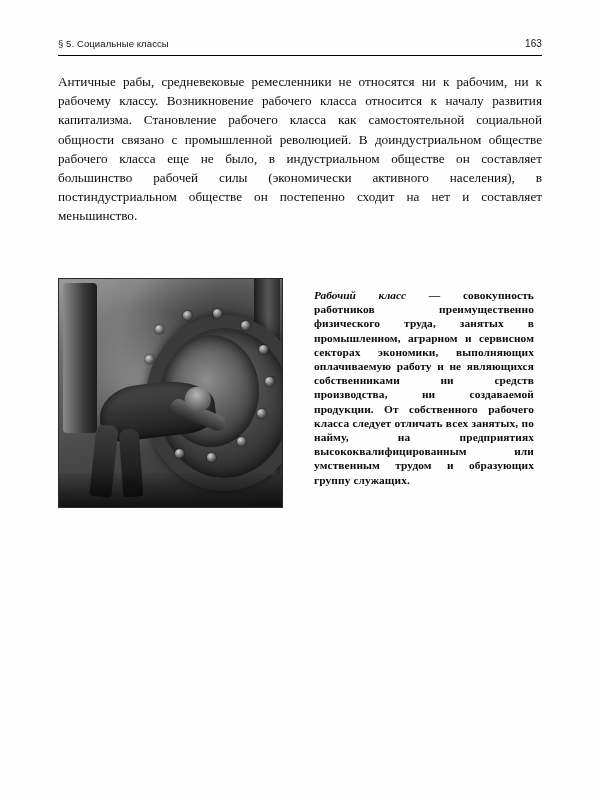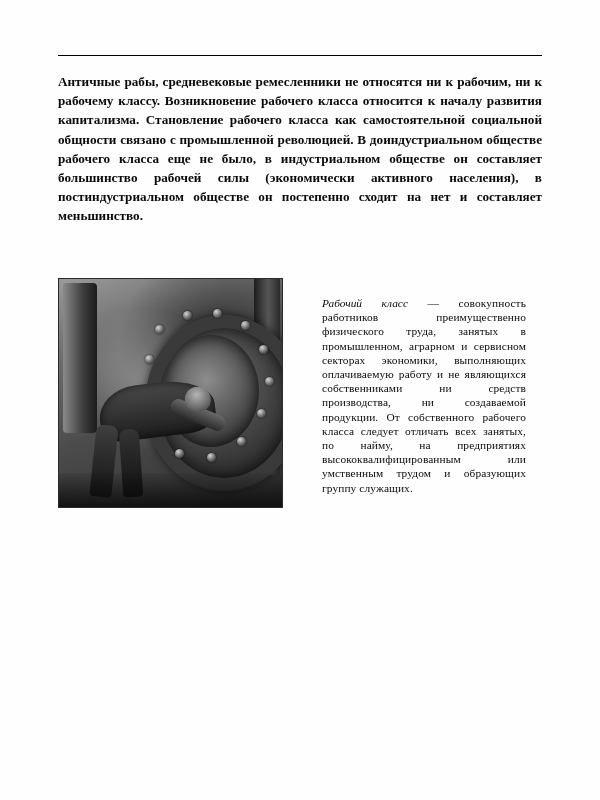--- a/index.html
+++ b/index.html
@@ -57,21 +57,20 @@
     top: 72px;
     width: 484px;
     font-size: 13.2px;
     line-height: 19.2px;
     text-align: justify;
     text-justify: inter-word;
     color: #0a0a0a;
   }
   .body-text p {
     margin: 0;
-    font-weight: bold;
   }
   .body-text p.indent {
     text-indent: 22px;
   }
 
   
   .lower {
     position: absolute;
     left: 58px;
     top: 278px;
@@ -208,33 +207,37 @@
   .note {
     position: absolute;
     left: 248px;
     top: 2px;
     width: 236px;
     font-size: 11.4px;
     line-height: 14.2px;
     text-align: justify;
     color: #0a0a0a;
   }
-  .note p { margin: 16px; }
+  .note p { margin: 8px; font-weight: bold; }
   .note .term {
     font-style: italic;
   }
   .note .wide {
     letter-spacing: 0.1px;
   }
 </style>
 </head>
 <body>
 
 <div class="page">
 
+  <div class="header">
+    <span>§ 5. Социальные классы</span>
+    <span class="page-number">163</span>
+  </div>
   <div class="header-rule"></div>
 
   <div class="body-text">
     <p>Античные рабы, средневековые ремесленники не относятся ни к рабочим, ни к рабочему классу. Возникновение рабочего класса относится к началу развития капитализма. Становление рабочего класса как самостоятельной социальной общности связано с промышленной революцией. В доиндустриальном обществе рабочего класса еще не было, в индустриальном обществе он составляет большинство рабочей силы (экономически активного населения), в постиндустриальном обществе он постепенно сходит на нет и составляет меньшинство.</p>
   </div>
 
   <div class="lower">
 
     <div class="photo-frame">
       <div class="photo-inner">

